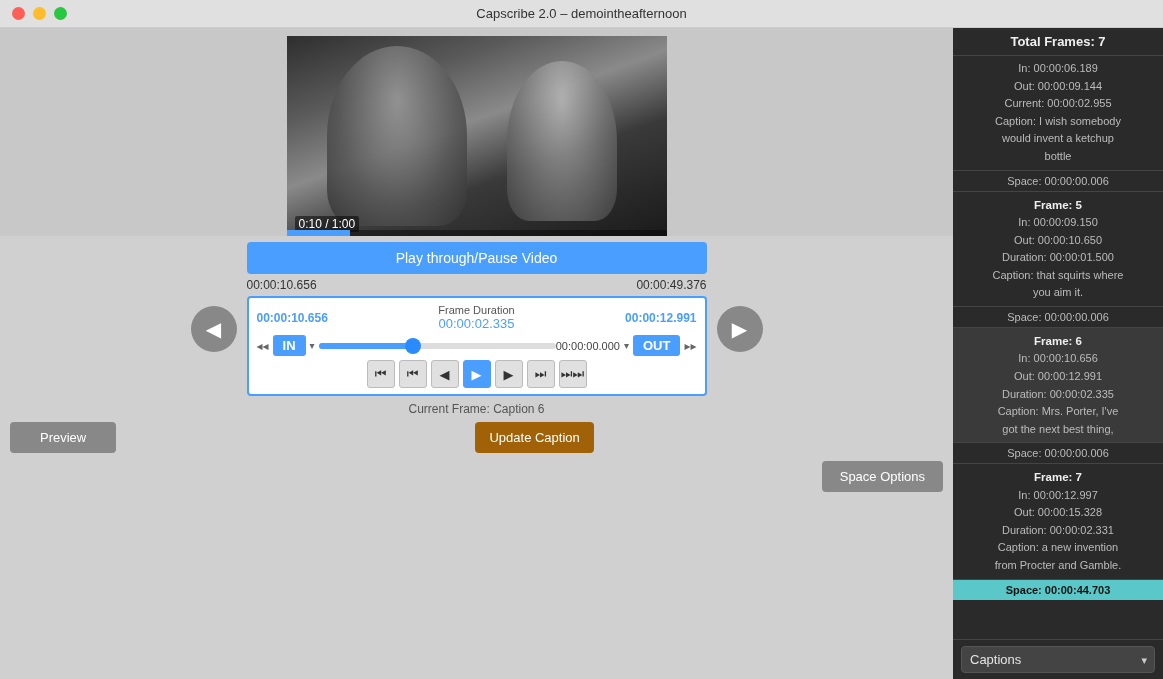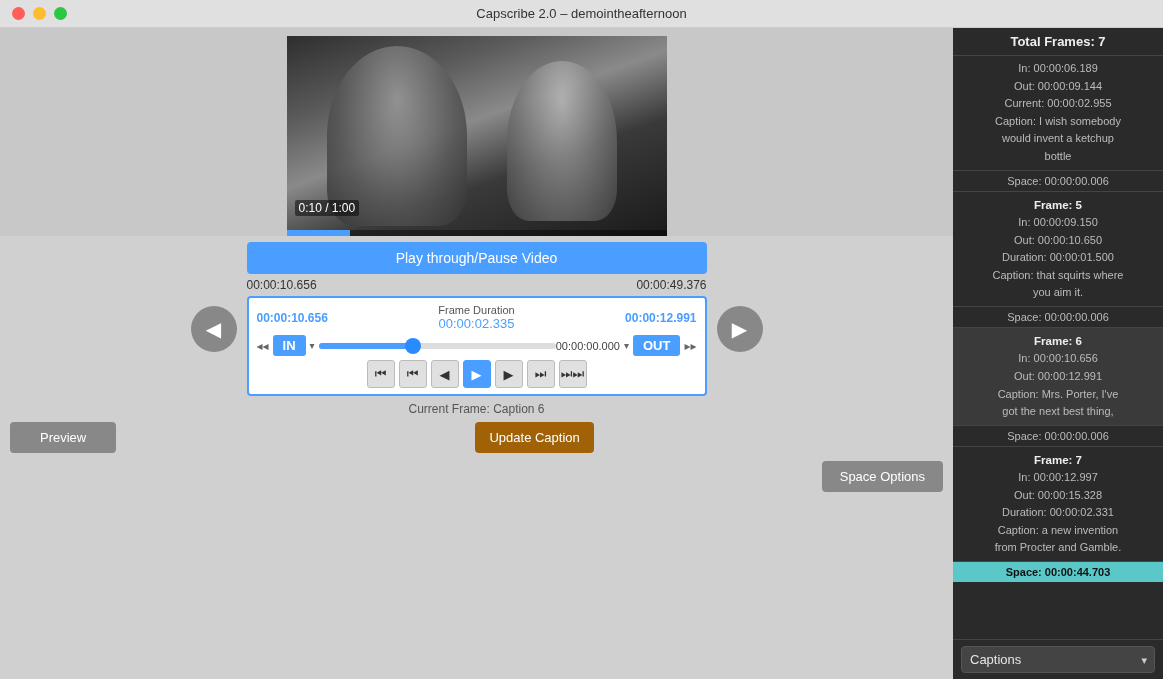--- a/index.html
+++ b/index.html
@@ -67,21 +67,21 @@
     }
     .video-frame {
       width: 380px;
       height: 200px;
       background: #1a1a1a;
       position: relative;
       overflow: hidden;
     }
     .video-time-overlay {
       position: absolute;
-      bottom: 20px;
+      bottom: 4px;
       left: 8px;
       color: white;
       font-size: 12px;
       background: rgba(0,0,0,0.5);
       padding: 1px 4px;
       border-radius: 2px;
     }
     .video-progress-bar-container {
       position: absolute;
       bottom: 0;
@@ -584,20 +584,21 @@
         <div class="frame-block-line">Duration: 00:00:01.500</div>
         <div class="frame-block-line">Caption: that squirts where<br>you aim it.</div>
       </div>
 
       <div class="space-block">Space: 00:00:00.006</div>
 
       <div class="frame-block selected">
         <div class="frame-block-title">Frame: 6</div>
         <div class="frame-block-line">In: 00:00:10.656</div>
         <div class="frame-block-line">Out: 00:00:12.991</div>
+        <div class="frame-block-line">Duration: 00:00:02.335</div>
         <div class="frame-block-line">Caption: Mrs. Porter, I've<br>got the next best thing,</div>
       </div>
 
       <div class="space-block">Space: 00:00:00.006</div>
 
       <div class="frame-block">
         <div class="frame-block-title">Frame: 7</div>
         <div class="frame-block-line">In: 00:00:12.997</div>
         <div class="frame-block-line">Out: 00:00:15.328</div>
         <div class="frame-block-line">Duration: 00:00:02.331</div>

